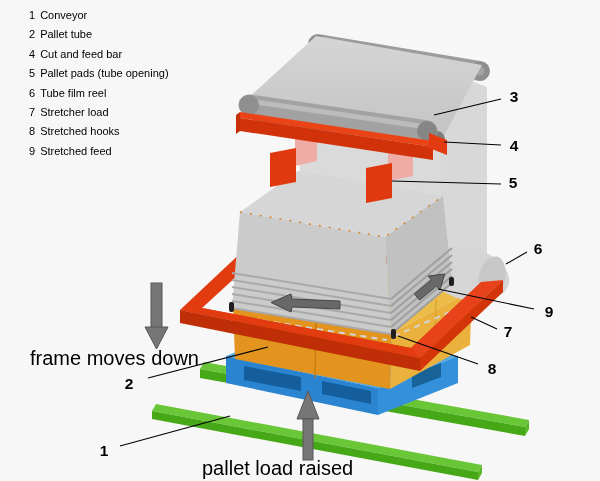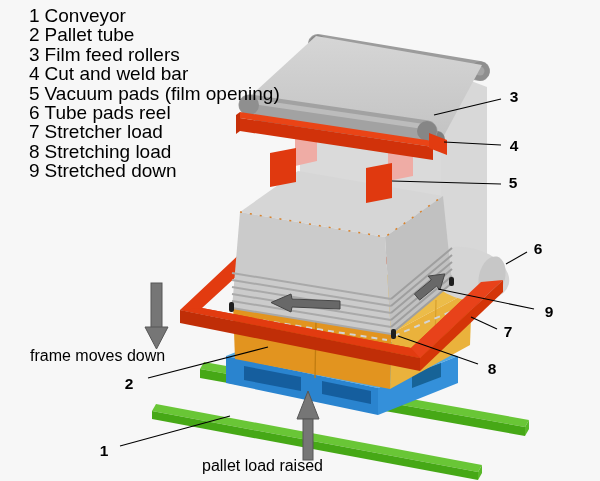--- a/index.html
+++ b/index.html
@@ -1,24 +1,24 @@
 <!DOCTYPE html>
 <html><head>
 <meta charset="utf-8">
 <style>
   html,body{margin:0;padding:0;}
   body{width:600px;height:481px;position:relative;background:#f7f7f7;
        font-family:"Liberation Sans","DejaVu Sans",sans-serif;overflow:hidden;}
   #scene{position:absolute;left:0;top:0;width:600px;height:481px;}
   .txt{position:absolute;color:#000;white-space:nowrap;}
-  .legend{left:29px;top:6px;font-size:19px;line-height:19.4px;}
+  .legend{left:29px;top:6px;font-size:11px;line-height:19.4px;}
   .legend-row span{display:inline;}
   .legend-num{margin-right:5px;}
   .num{position:absolute;font-size:15.5px;font-weight:bold;transform:translate(-50%,-50%);}
-  .annot{font-size:16px;text-align:center;}
+  .annot{font-size:20px;text-align:center;}
 </style>
 </head>
 <body>
 
 <svg id="scene" viewBox="0 0 600 481">
   <defs>
     <linearGradient id="sheetGrad" x1="0" y1="0" x2="0" y2="1">
       <stop offset="0" stop-color="#d6d6d6"></stop>
         <stop offset="1" stop-color="#c2c2c2"></stop>
     </linearGradient>
@@ -159,27 +159,26 @@
     <line x1="506" y1="264" x2="527" y2="252"></line>
     <line x1="471" y1="317" x2="497" y2="329"></line>
     <line x1="398" y1="336" x2="478" y2="364"></line>
     <line x1="438" y1="289" x2="534" y2="309"></line>
   </g>
 </svg>
 
 <div class="txt legend">
   <div class="legend-row"><span class="legend-num">1</span><span>Conveyor</span></div>
   <div class="legend-row"><span class="legend-num">2</span><span>Pallet tube</span></div>
-  <div class="legend-row"><span class="legend-num">3</span><span>Film feed rollers</span></div>
-  <div class="legend-row"><span class="legend-num">4</span><span>Cut and weld bar</span></div>
-  <div class="legend-row"><span class="legend-num">5</span><span>Vacuum pads (film opening)</span></div>
-  <div class="legend-row"><span class="legend-num">6</span><span>Tube pads reel</span></div>
+  <div class="legend-row"><span class="legend-num">4</span><span>Cut and feed bar</span></div>
+  <div class="legend-row"><span class="legend-num">5</span><span>Pallet pads (tube opening)</span></div>
+  <div class="legend-row"><span class="legend-num">6</span><span>Tube film reel</span></div>
   <div class="legend-row"><span class="legend-num">7</span><span>Stretcher load</span></div>
-  <div class="legend-row"><span class="legend-num">8</span><span>Stretching load</span></div>
-  <div class="legend-row"><span class="legend-num">9</span><span>Stretched down</span></div>
+  <div class="legend-row"><span class="legend-num">8</span><span>Stretched hooks</span></div>
+  <div class="legend-row"><span class="legend-num">9</span><span>Stretched feed</span></div>
 </div>
 
 <span class="txt num" style="left:104px;top:451px">1</span>
 <span class="txt num" style="left:129px;top:384px">2</span>
 <span class="txt num" style="left:514px;top:97px">3</span>
 <span class="txt num" style="left:514px;top:146px">4</span>
 <span class="txt num" style="left:513px;top:183px">5</span>
 <span class="txt num" style="left:538px;top:249px">6</span>
 <span class="txt num" style="left:508px;top:332px">7</span>
 <span class="txt num" style="left:492px;top:369px">8</span>

